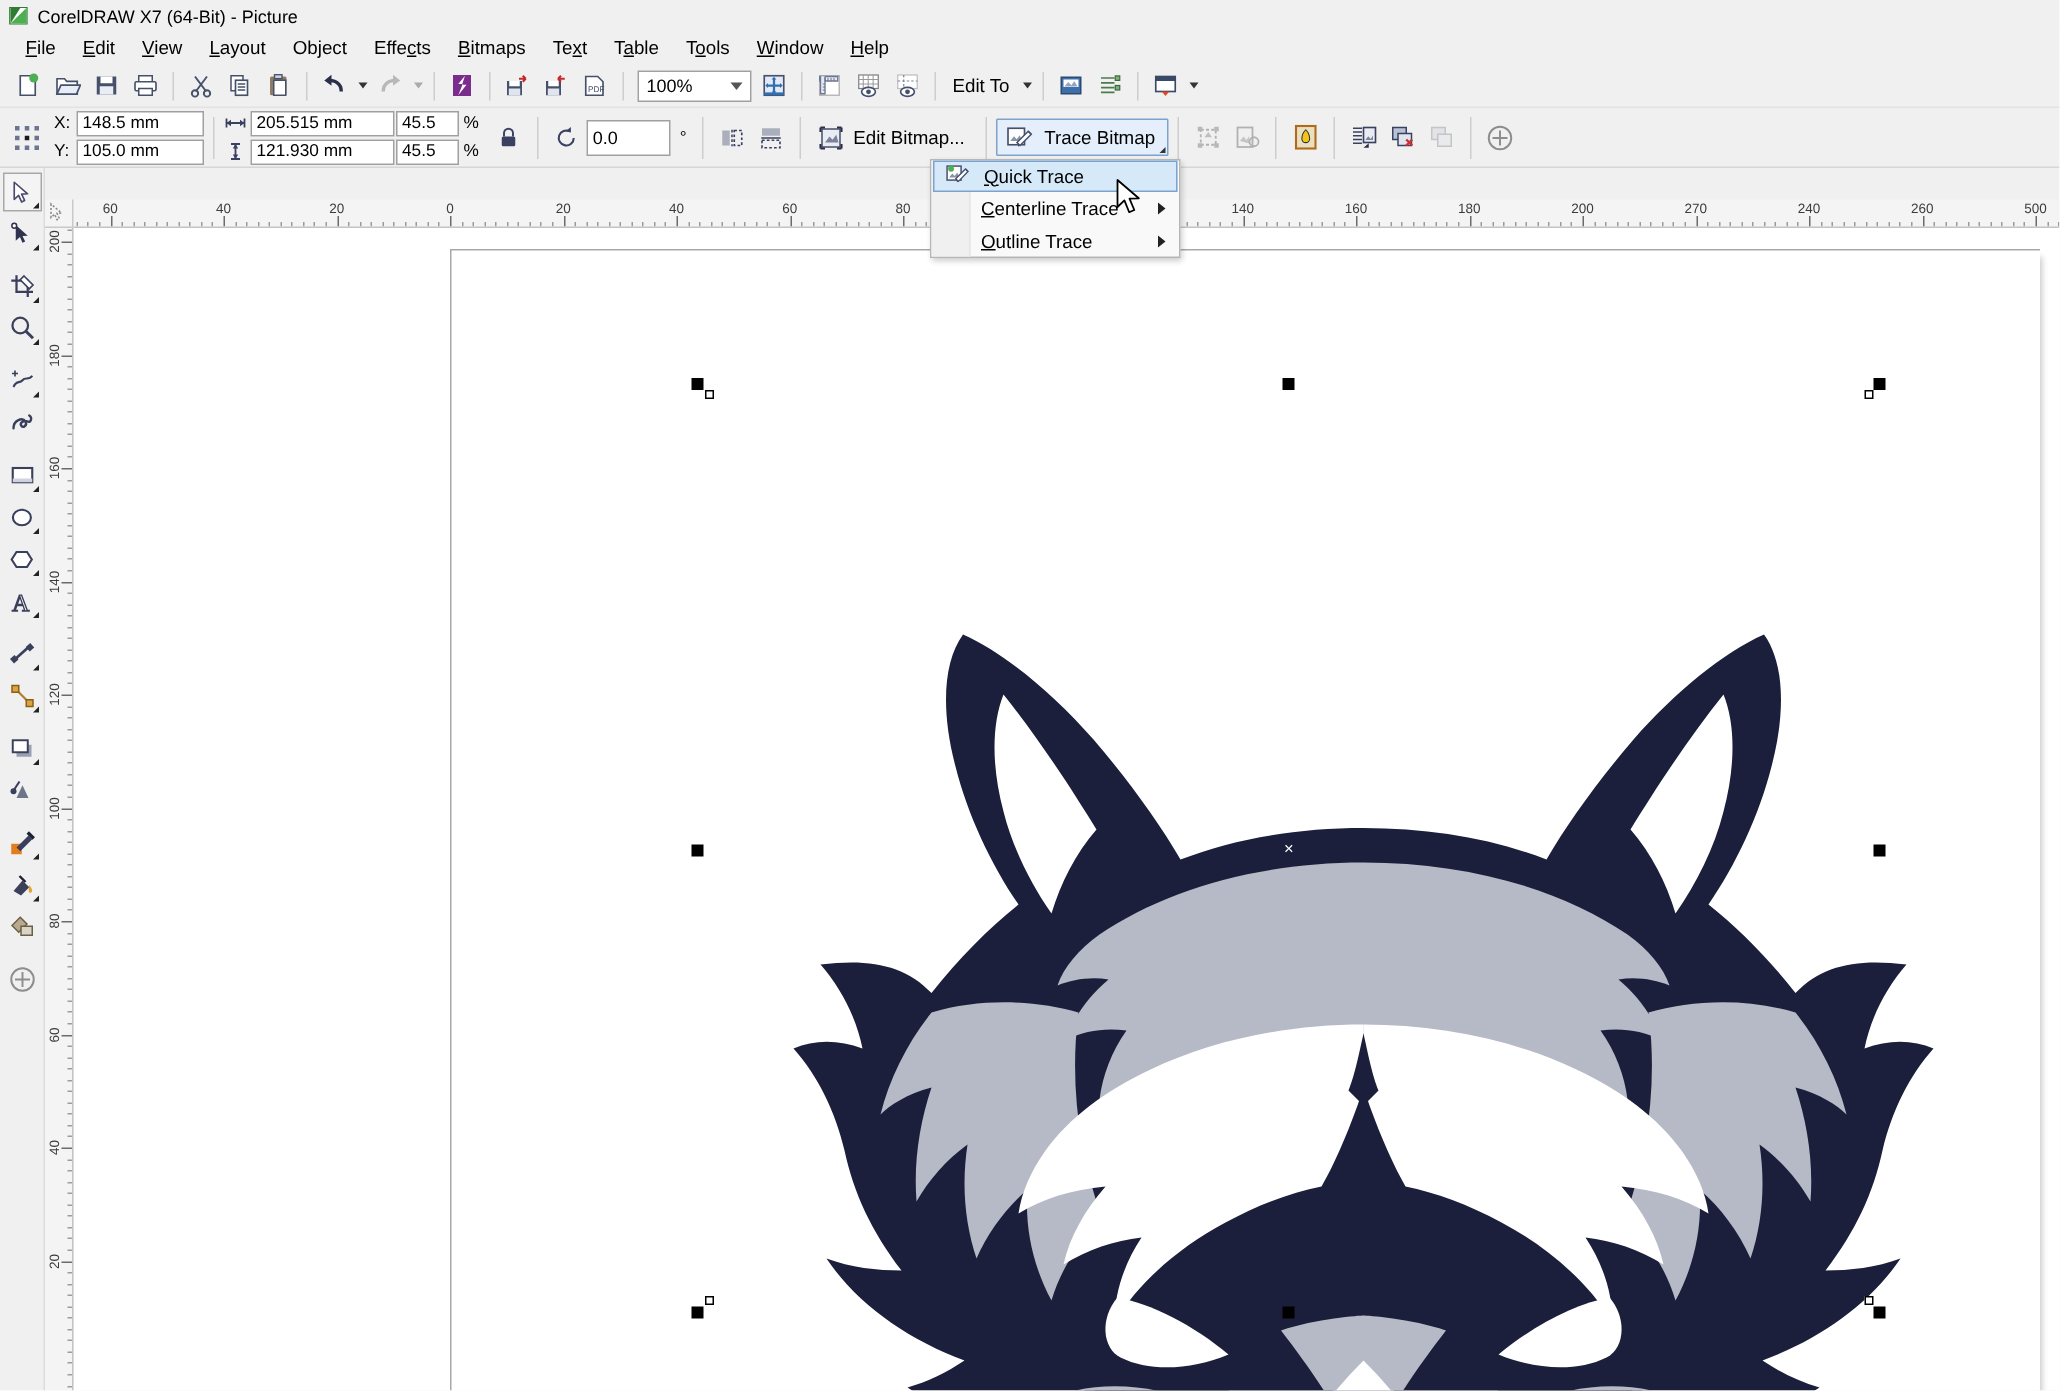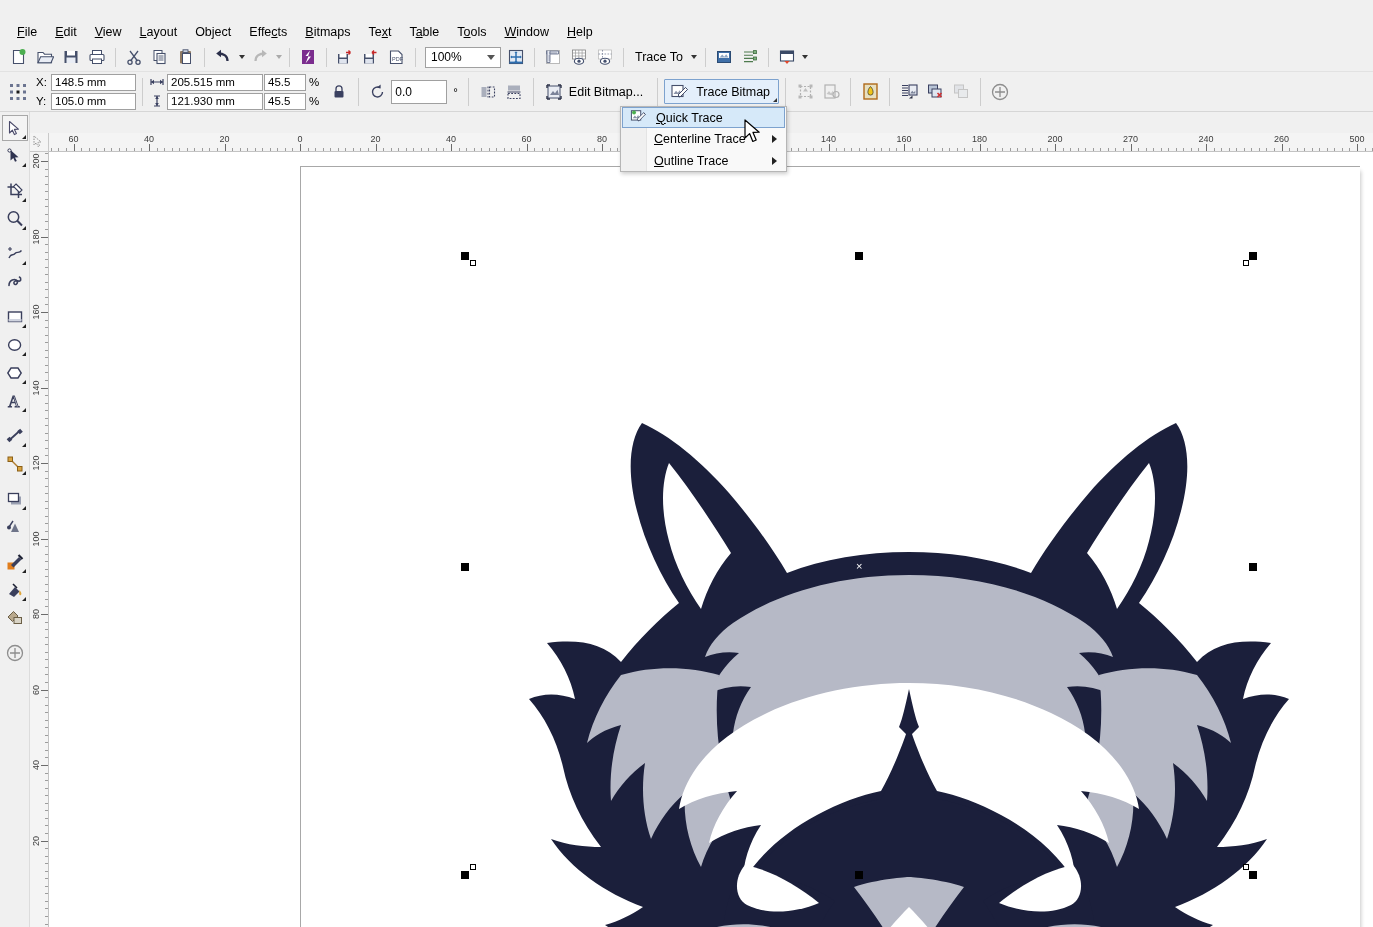--- a/index.html
+++ b/index.html
@@ -196,20 +196,30 @@
   }
 
   .art { position: absolute; left: 460px; top: 255px; width: 800px; height: 630px; z-index: 20; }
   .art svg { display: block; width: 800px; height: 630px; }
 </style>
 </head>
 <body>
 
 <div id="app">
 
+  <div class="titlebar">
+    <span class="title-icon">
+      <svg width="15" height="15" viewBox="0 0 15 15">
+        <path d="M1.5 2 L13 2 L13 13 L1.5 13 Z" fill="#ffffff" stroke="#2e7d32" stroke-width="0.8"></path>
+        <path d="M2 12.6 L12.6 2.4 L12.6 12.6 Z" fill="#4caf50"></path>
+        <path d="M2 12.6 L2 2.4 L8.5 2.4 Z" fill="#2e7d32"></path>
+      </svg>
+    </span>
+    <span class="title-text">CorelDRAW X7 (64-Bit) - Picture</span>
+  </div>
 
   <div class="menubar">
     <div class="menu-item"><u>F</u>ile</div>
     <div class="menu-item"><u>E</u>dit</div>
     <div class="menu-item"><u>V</u>iew</div>
     <div class="menu-item"><u>L</u>ayout</div>
     <div class="menu-item">Ob<u>j</u>ect</div>
     <div class="menu-item">Effe<u>c</u>ts</div>
     <div class="menu-item"><u>B</u>itmaps</div>
     <div class="menu-item">Te<u>x</u>t</div>
@@ -369,21 +379,21 @@
         <rect x="2.5" y="2" width="13" height="9" fill="#fff" stroke="#bdbdbd" stroke-width="0.8"></rect>
         <path d="M6.5 2 v9 M2.5 6 h13" stroke="#7b8399" stroke-width="0.8" stroke-dasharray="1.6 1.4"></path>
         <ellipse cx="9" cy="13.2" rx="4.6" ry="3" fill="#fff" stroke="#44506e" stroke-width="1.1"></ellipse>
         <circle cx="9" cy="13.2" r="1.6" fill="#44506e"></circle>
       </svg>
     </div>
 
     <div class="tb-sep"></div>
 
     <div class="snapto">
-      <span>Trace To</span>
+      <span>Edit To</span>
     </div>
     <div class="tb-caret">
         <span class="caret-dn"></span>
       </div>
 
     <div class="tb-sep"></div>
 
     <div class="tb-btn">
       <svg width="18" height="18" viewBox="0 0 18 18">
         <rect x="2.5" y="3.5" width="13" height="11" fill="#3f6fa8" stroke="#2b4b73" stroke-width="1"></rect>

